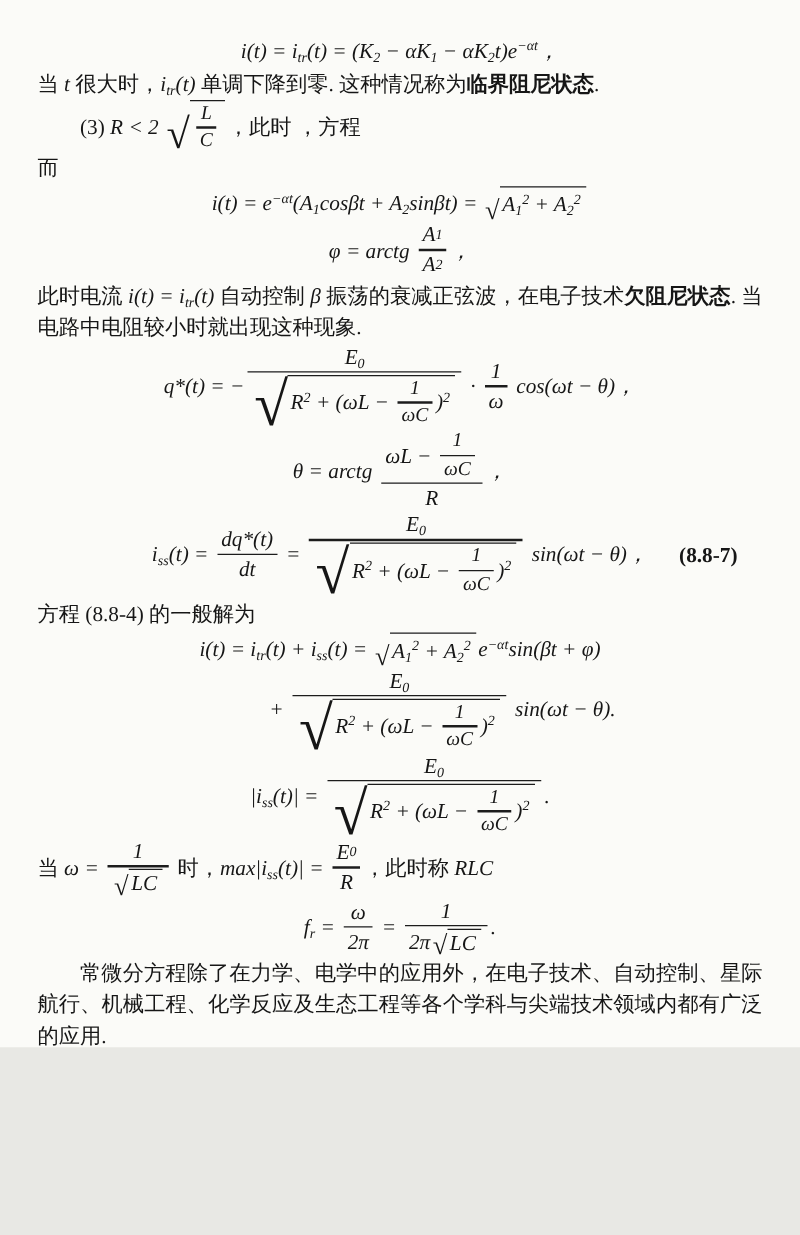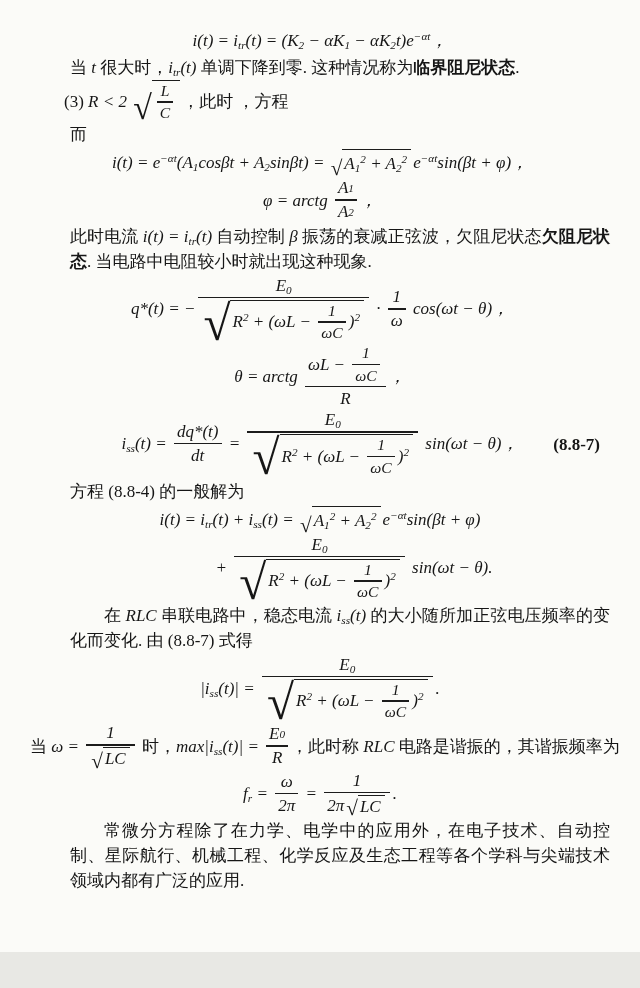--- a/index.html
+++ b/index.html
@@ -1,23 +1,23 @@
 <!DOCTYPE html>
 <html><head>
 <meta charset="utf-8">
 <style>
   html,body { margin:0; padding:0; background:#e8e8e4; }
   .page {
-    width:640px; height:952px; margin:0 auto; box-sizing:border-box;
+    width:640px; height:838px; margin:0 auto; box-sizing:border-box;
     background:#fbfbf8; color:#161616; position:relative; overflow:hidden;
     padding:26px 30px 0 30px;
     font-family:"Liberation Serif","DejaVu Serif",serif;
     font-size:17px; line-height:25px;
   }
-  .para { text-align:justify;margin-left:40px; }
+  .para { text-align:justify; }
   .indent { text-indent:2em; }
   .m { font-style:italic; }
   .bold-term { font-weight:bold; }
   sub,sup { font-size:0.66em; line-height:0; }
   sub { vertical-align:-0.3em; }
   sup { vertical-align:0.5em; }
 
   .formula {
     display:flex; justify-content:center; align-items:center;
     font-style:italic; margin:2px 0; white-space:pre;
@@ -39,21 +39,21 @@
   .sqrt-body {
     border-top:1.4px solid #1c1c1c; padding:1px 4px 0 2px;
     display:inline-flex; align-items:center; white-space:pre;
   }
   .sqrt.s1 .sqrt-sym { font-size:1.25em; }
   .sqrt.s2 .sqrt-sym { font-size:2.0em; }
   .sqrt.s3 .sqrt-sym { font-size:2.9em; line-height:0.8; }
 
   .eqrow { position:relative; }
   .eqno {
-    position:absolute; right:10px; top:50%; transform:translateY(-50%);
+    position:absolute; right:20px; top:50%; transform:translateY(-50%);
     font-weight:bold; font-style:normal;
   }
   .shift-right { transform:translateX(34px); }
 </style>
 </head>
 <body>
 
 <div class="page">
 
   <div class="formula">
@@ -81,34 +81,33 @@
 
 
   <div class="para"><span>而</span></div>
 
   <div class="formula">
     <span class="m">i(t) = e<sup>−αt</sup>(A<sub>1</sub>cosβt + A<sub>2</sub>sinβt) = </span>
     <span class="sqrt s1">
       <span class="sqrt-sym">√</span>
       <span class="sqrt-body"><span class="m">A<sub>1</sub><sup>2</sup> + A<sub>2</sub><sup>2</sup></span></span>
     </span>
-    <span class="m">e<sup>−αt</sup>sin(βt + φ)，</span>
   </div>
 
   <div class="formula">
     <span class="m">φ = arctg </span>
     <span class="frac">
       <span class="num m">A<sub>1</sub></span>
       <span class="bar"></span>
       <span class="den m">A<sub>2</sub></span>
     </span>
     <span class="m">，</span>
   </div>
 
-  <div class="para"><span>此时电流 </span><span class="m">i(t) = i<sub>tr</sub>(t)</span><span> 自动控制 </span><span class="m">β</span><span> 振荡的衰减正弦波，欠阻尼状态</span><span class="bold-term">欠阻尼状态</span><span>. 当电路中电阻较小时就出现这种现象.</span></div>
+  <div class="para"><span>此时电流 </span><span class="m">i(t) = i<sub>tr</sub>(t)</span><span> 自动控制 </span><span class="m">β</span><span> 振荡的衰减正弦波，在电子技术</span><span class="bold-term">欠阻尼状态</span><span>. 当电路中电阻较小时就出现这种现象.</span></div>
 
 
   <div class="formula">
     <span class="m">q*(t) = −</span>
     <span class="frac">
       <span class="num"><span class="m">E<sub>0</sub></span></span>
       <span class="bar"></span>
       <span class="den">
         <span class="sqrt s3">
           <span class="sqrt-sym">√</span>
@@ -210,21 +209,20 @@
               <span class="den m">ωC</span>
             </span>
             <span class="m">)<sup>2</sup></span>
           </span>
         </span>
       </span>
     </span>
     <span class="m"> sin(ωt − θ).</span>
   </div>
 
-  <div class="para indent"><span>在 </span><span class="m">RLC</span><span> 串联电路中，稳态电流 </span><span class="m">i<sub>ss</sub>(t)</span><span> 的大小随所加正弦电压频率的变化而变化. 由 (8.8-7) 式得</span></div>
 
   <div class="formula">
     <span class="m">|i<sub>ss</sub>(t)| = </span>
     <span class="frac">
       <span class="num"><span class="m">E<sub>0</sub></span></span>
       <span class="bar"></span>
       <span class="den">
         <span class="sqrt s3">
           <span class="sqrt-sym">√</span>
           <span class="sqrt-body">
@@ -257,21 +255,20 @@
     </span>
     <span> 时，</span>
     <span class="m">max|i<sub>ss</sub>(t)| = </span>
     <span class="frac">
       <span class="num m">E<sub>0</sub></span>
       <span class="bar"></span>
       <span class="den m">R</span>
     </span>
     <span>，此时称 </span>
     <span class="m">RLC</span>
-    <span> 电路是谐振的，其谐振频率为</span>
   </div>
 
   <div class="formula">
     <span class="m">f<sub>r</sub> = </span>
     <span class="frac">
       <span class="num m">ω</span>
       <span class="bar"></span>
       <span class="den m">2π</span>
     </span>
     <span class="m"> = </span>

